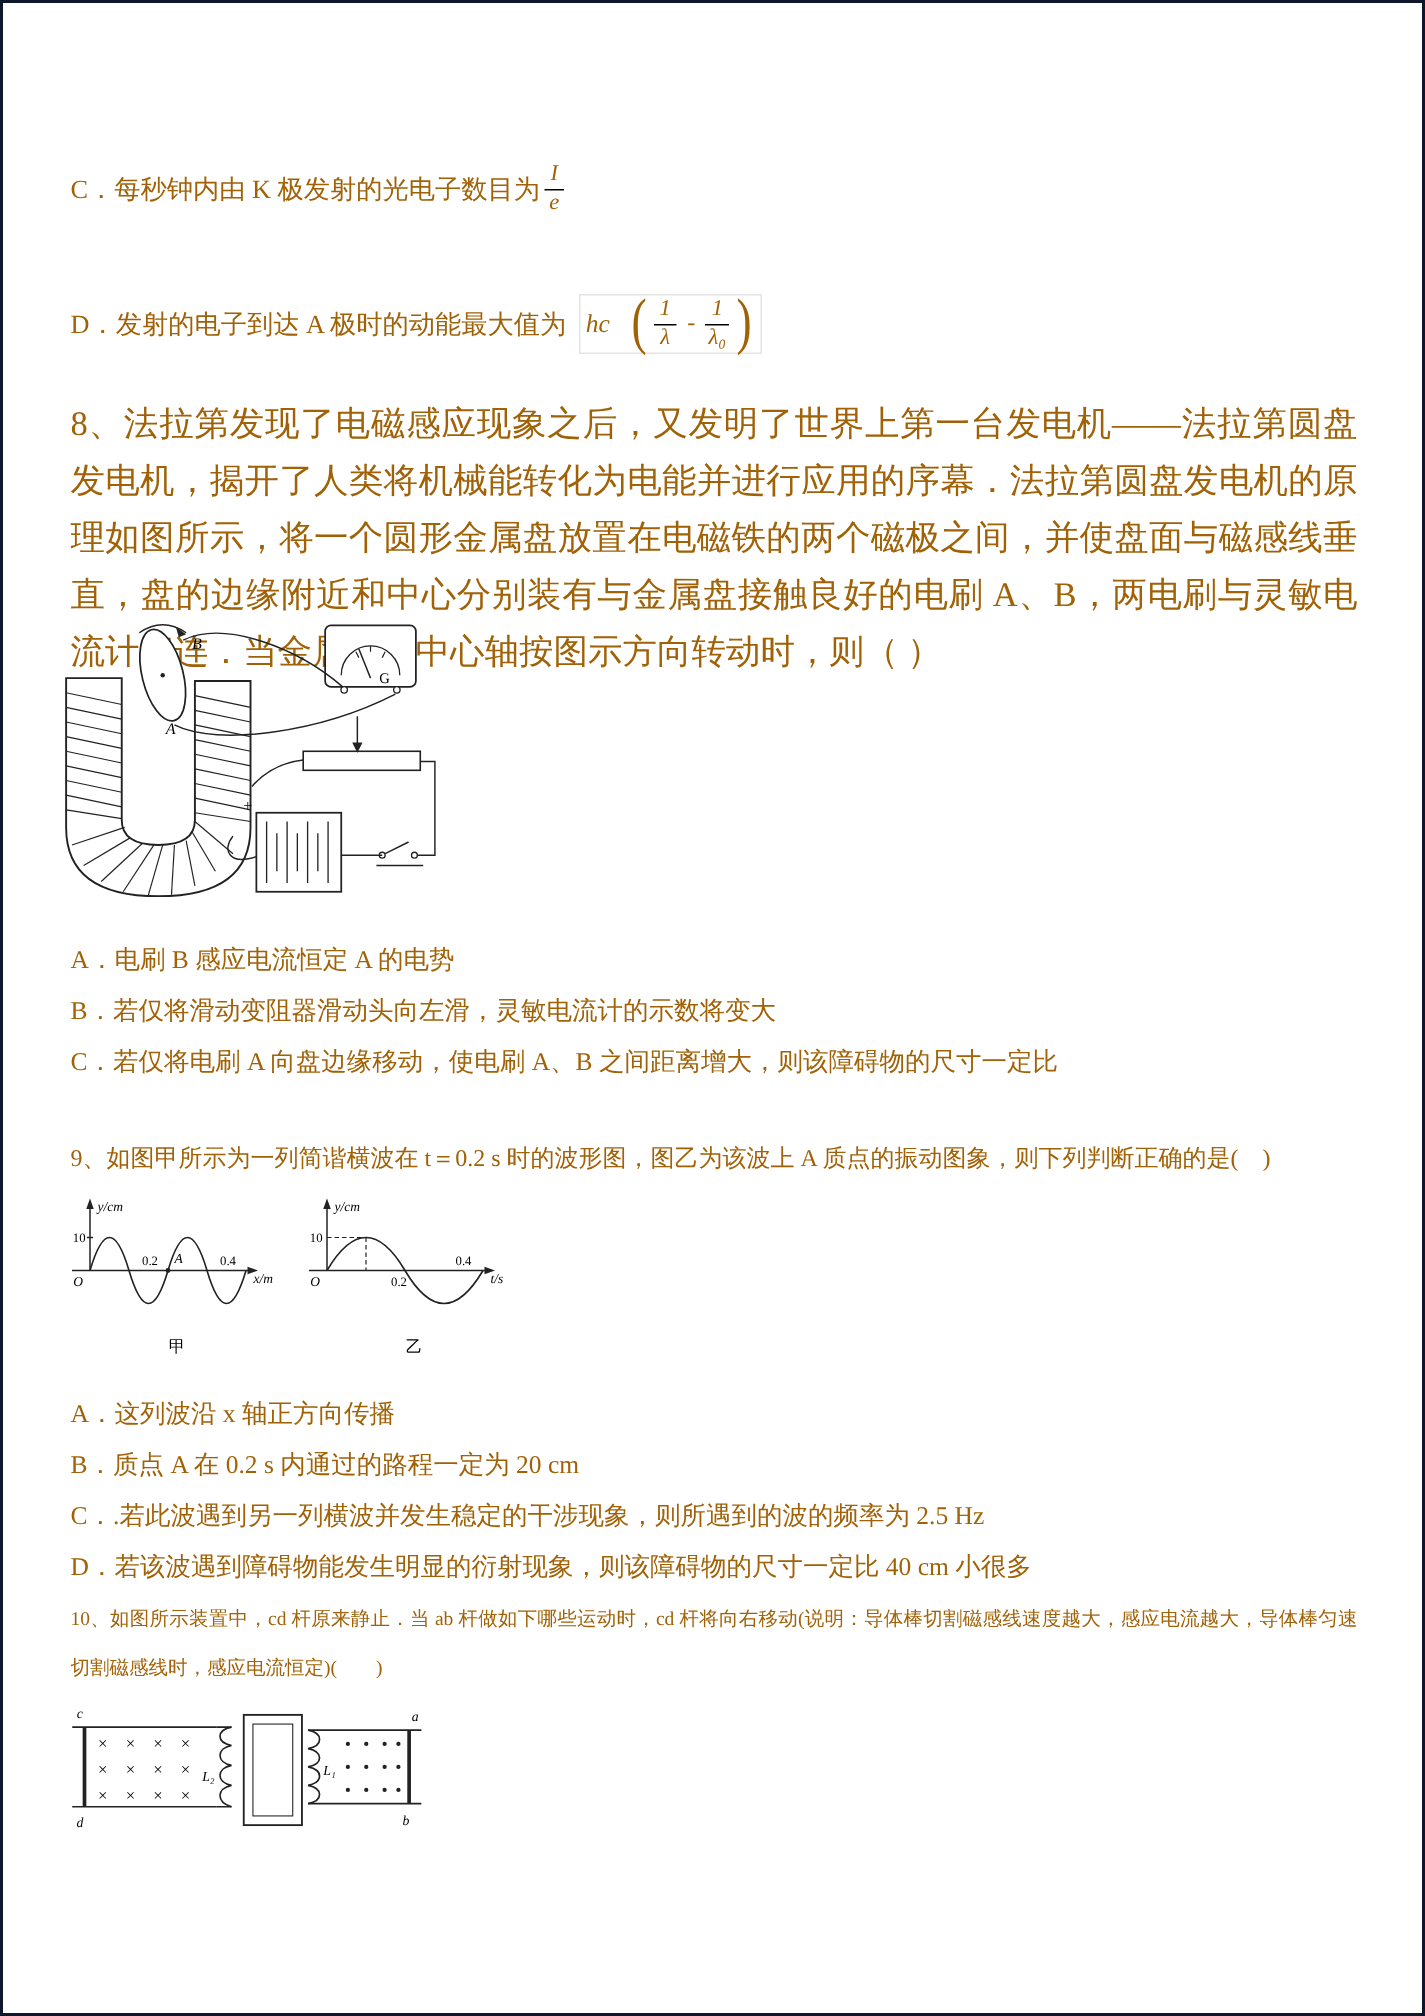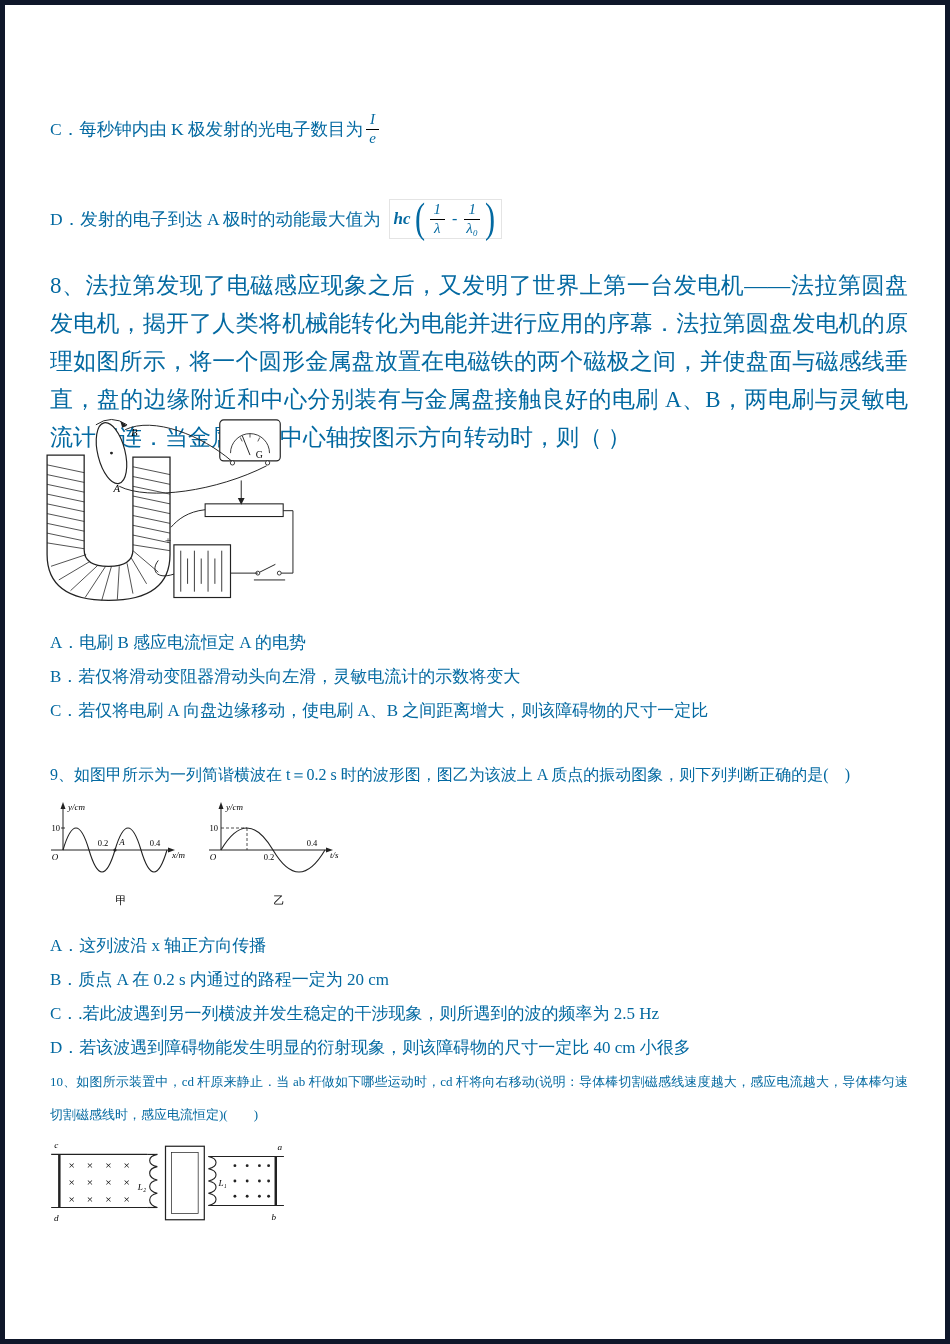--- a/index.html
+++ b/index.html
@@ -1,37 +1,37 @@
 <!DOCTYPE html>
 <html><head>
 <meta charset="utf-8">
 <style>
   * { margin:0; padding:0; box-sizing:border-box; }
   html,body { background:#888; }
   .page {
     position:relative; width:950px; height:1344px;
-    background:#fff; color:#0369a1; overflow:hidden;
-    border:5px solid #0f172a;
+    background:#fff; color:#a16207; overflow:hidden;
+    border:2px solid #0f172a;
     font-family:"Liberation Serif","DejaVu Serif",serif;
     padding-left:12px;
   }
   .abs { position:absolute; }
   .text { font-size:17.5px; }
   .stem { text-align:justify; line-height:38px; font-size:23px; }
   .stem2 { text-align:justify; line-height:33px; font-size:13px; }
   .opt { line-height:34px; font-size:17px; white-space:nowrap; }
   .oneline { white-space:nowrap; font-size:16px; }
   .row { display:flex; align-items:center; }
   .frac { display:inline-flex; flex-direction:column; align-items:center;
           font-style:italic; line-height:1.05; font-size:15px; margin:0 3px; }
   .frac .num { border-bottom:1.2px solid #000; padding:0 4px 1px; }
   .frac .den { padding-top:1px; }
   .formula { display:inline-flex; align-items:center; margin-left:8px;
              border:1px solid #e4e4e4; padding:2px 4px; }
-  .coeff { font-style:italic; font-size:17px; margin-right:2px;font-weight:bold; }
+  .coeff { font-style:italic; font-size:17px; margin-right:12px; }
   .bigparen { font-size:42px; font-weight:200; line-height:0.8;
               transform:scaleX(0.72); display:inline-block; }
   .minus { font-size:16px; margin:0 4px; }
   svg { display:block; }
   svg text { font-family:"Liberation Serif","DejaVu Serif",serif; fill:#000; }
   .flbl { font-size:11px; font-style:italic; }
   .glbl { font-size:10px; }
   .axlbl { font-size:9px; font-style:italic; }
   .tick { font-size:8.5px; }
   .cap { font-size:11px; }

